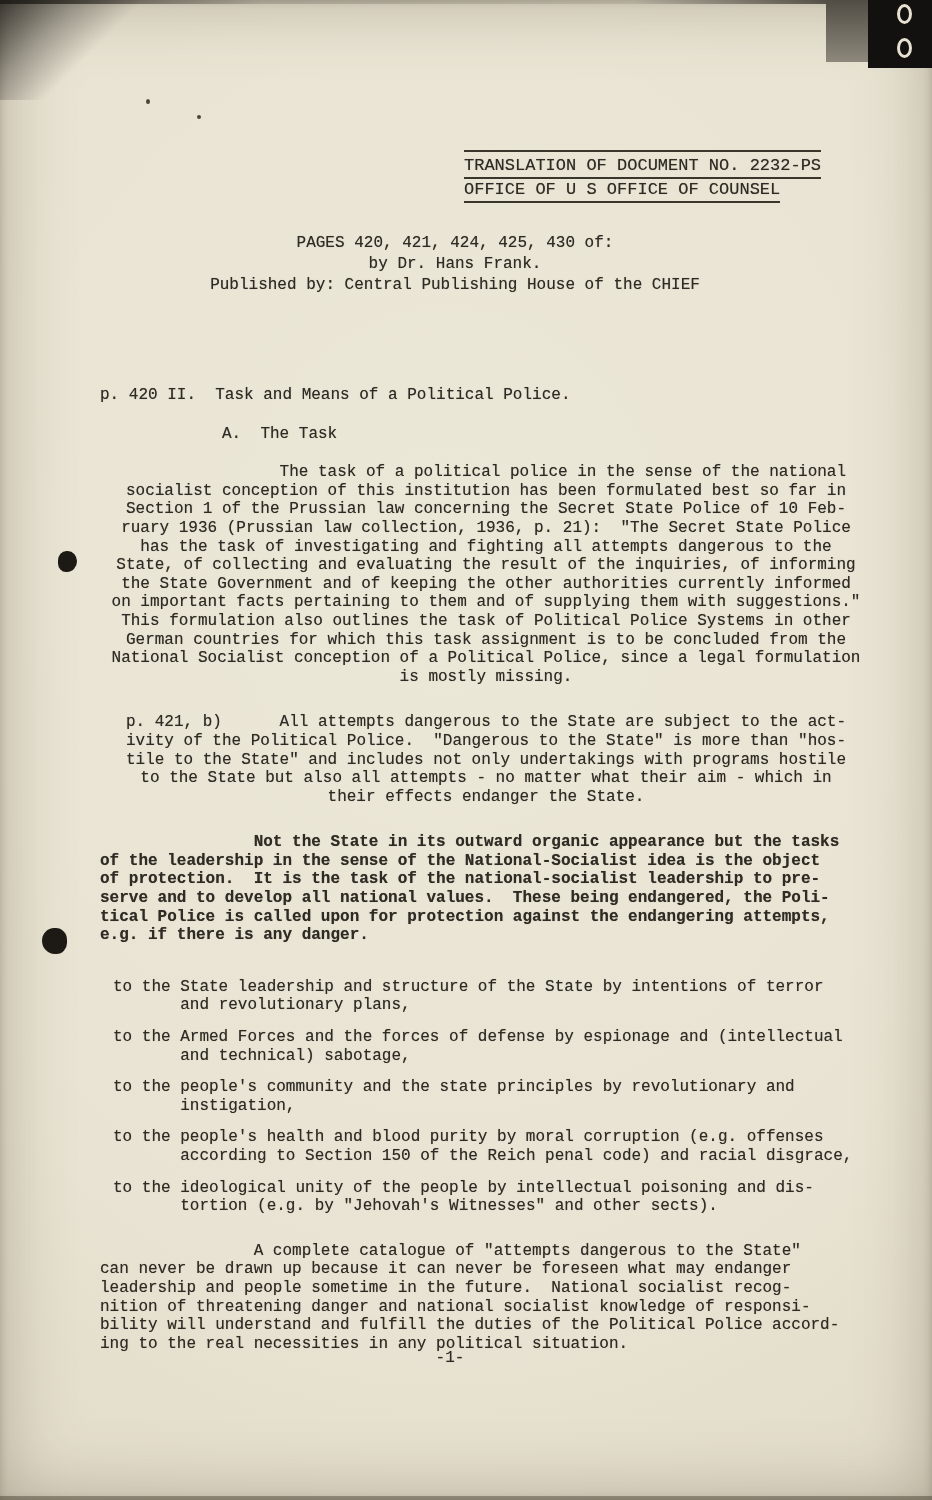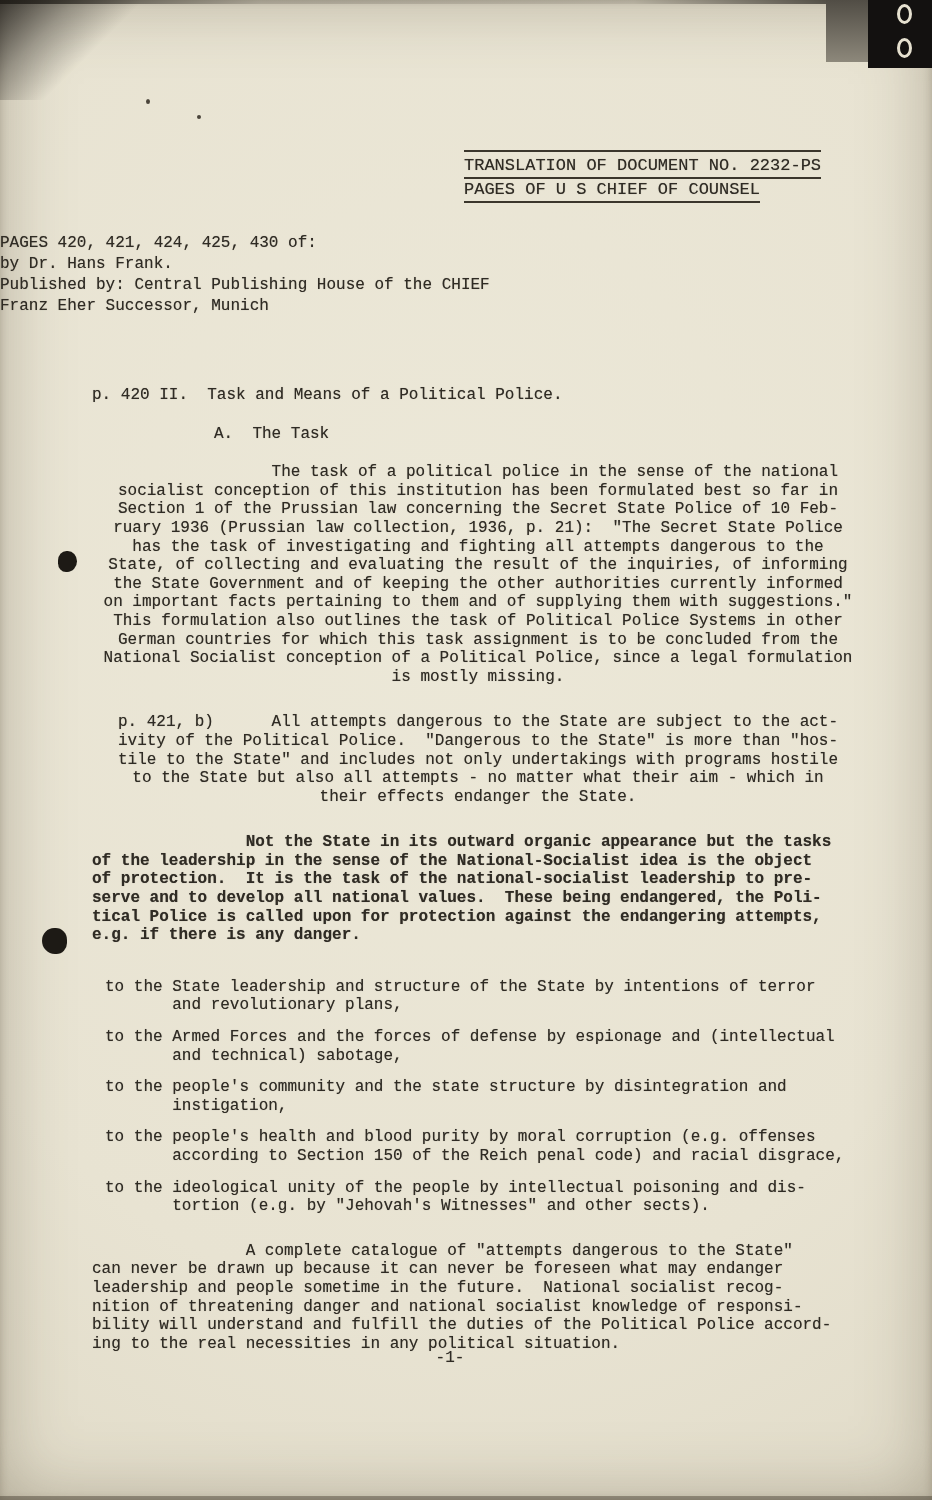--- a/index.html
+++ b/index.html
@@ -13,24 +13,24 @@
     color:#2f2b24;
   }
   .typed{white-space:pre-wrap;font-size:16px;line-height:18.6px;
          text-shadow:0 0 0.7px rgba(47,43,36,0.55);}
   
   .doc-header{position:absolute;left:464px;top:150px;display:inline-block;
               border-top:2px solid #3b362c;padding-top:3px;
               font-size:17px;line-height:21px;text-shadow:0 0 0.7px rgba(47,43,36,0.55);}
   .doc-header .hline{border-bottom:2px solid #3b362c;padding-bottom:1px;width:max-content;}
   
-  .title-block{position:absolute;top:233px;left:0;width:910px;text-align:left;
+  .title-block{position:absolute;top:233px;left:0;width:910px;text-align:center;
                font-size:16px;line-height:21px;text-shadow:0 0 0.7px rgba(47,43,36,0.55);}
   
-  .body-col{position:absolute;left:92px;top:386px;width:772px;}
+  .body-col{position:absolute;left:100px;top:386px;width:772px;}
   .subsection{padding-left:122px;}
   .mb20{margin-bottom:20px;}
   .mb25{margin-bottom:33px;font-weight:bold;}
   .mb26{margin-bottom:26px;}
   .mb27{margin-bottom:27px;text-align:center;}
   .list .typed{margin:13px;}
   
   .page-number{position:absolute;top:1349px;left:0;width:900px;text-align:center;
                font-size:16px;text-shadow:0 0 0.7px rgba(47,43,36,0.55);}
   
@@ -65,28 +65,27 @@
     <span class="binder-hole hole-1"></span>
     <span class="binder-hole hole-2"></span>
   </div>
   <div class="blot blot-1"></div>
   <div class="blot blot-2"></div>
   <div class="speck speck-1"></div>
   <div class="speck speck-2"></div>
 
   <div class="doc-header">
     <div class="hline">TRANSLATION OF DOCUMENT NO. 2232-PS</div>
-    <div class="hline">PAGES OF U S CHIEF OF COUNSEL</div>
+    <div class="hline">OFFICE OF U S OFFICE OF COUNSEL</div>
   </div>
 
   <div class="title-block">
     <div>PAGES 420, 421, 424, 425, 430 of:</div>
     <div>by Dr. Hans  Frank.</div>
     <div>Published by: Central Publishing House of the CHIEF</div>
-    <div>Franz Eher  Successor, Munich</div>
   </div>
 
   <div class="body-col">
     <div class="typed mb20">p. 420 II.  Task and Means of a Political Police.</div>
     <div class="typed subsection mb20">A.  The Task</div>
 
     <div class="typed mb27">                The task of a political police in the sense of the national
 socialist conception of this institution has been formulated best so far in
 Section 1 of the Prussian law concerning the Secret State Police of 10 Feb-
 ruary 1936 (Prussian law collection, 1936, p. 21):  "The Secret State Police
@@ -108,21 +107,21 @@
 of protection.  It is the task of the national-socialist leadership to pre-
 serve and to develop all national values.  These being endangered, the Poli-
 tical Police is called upon for protection against the endangering attempts,
 e.g. if there is any danger.</div>
 
     <div class="list mb26">
       <div class="typed">to the State leadership and structure of the State by intentions of terror
        and revolutionary plans,</div>
       <div class="typed">to the Armed Forces and the forces of defense by espionage and (intellectual
        and technical) sabotage,</div>
-      <div class="typed">to the people's community and the state structure by disintegration and
+      <div class="typed">to the people's community and the state principles by revolutionary and
        instigation,</div>
       <div class="typed">to the people's health and blood purity by moral corruption (e.g. offenses
        according to Section 150 of the Reich penal code) and racial disgrace,</div>
       <div class="typed">to the ideological unity of the people by intellectual poisoning and dis-
        tortion (e.g. by "Jehovah's Witnesses" and other sects).</div>
     </div>
 
     <div class="typed">                A complete catalogue of "attempts dangerous to the State"
 can never be drawn up because it can never be foreseen what may endanger
 leadership and people sometime in the future.  National socialist recog-

